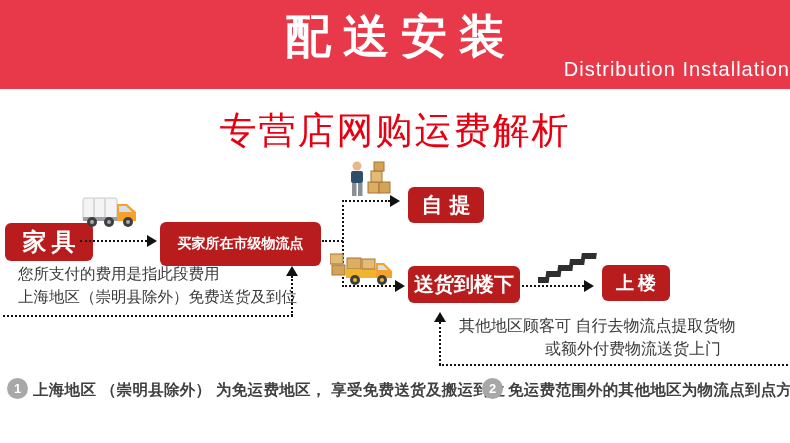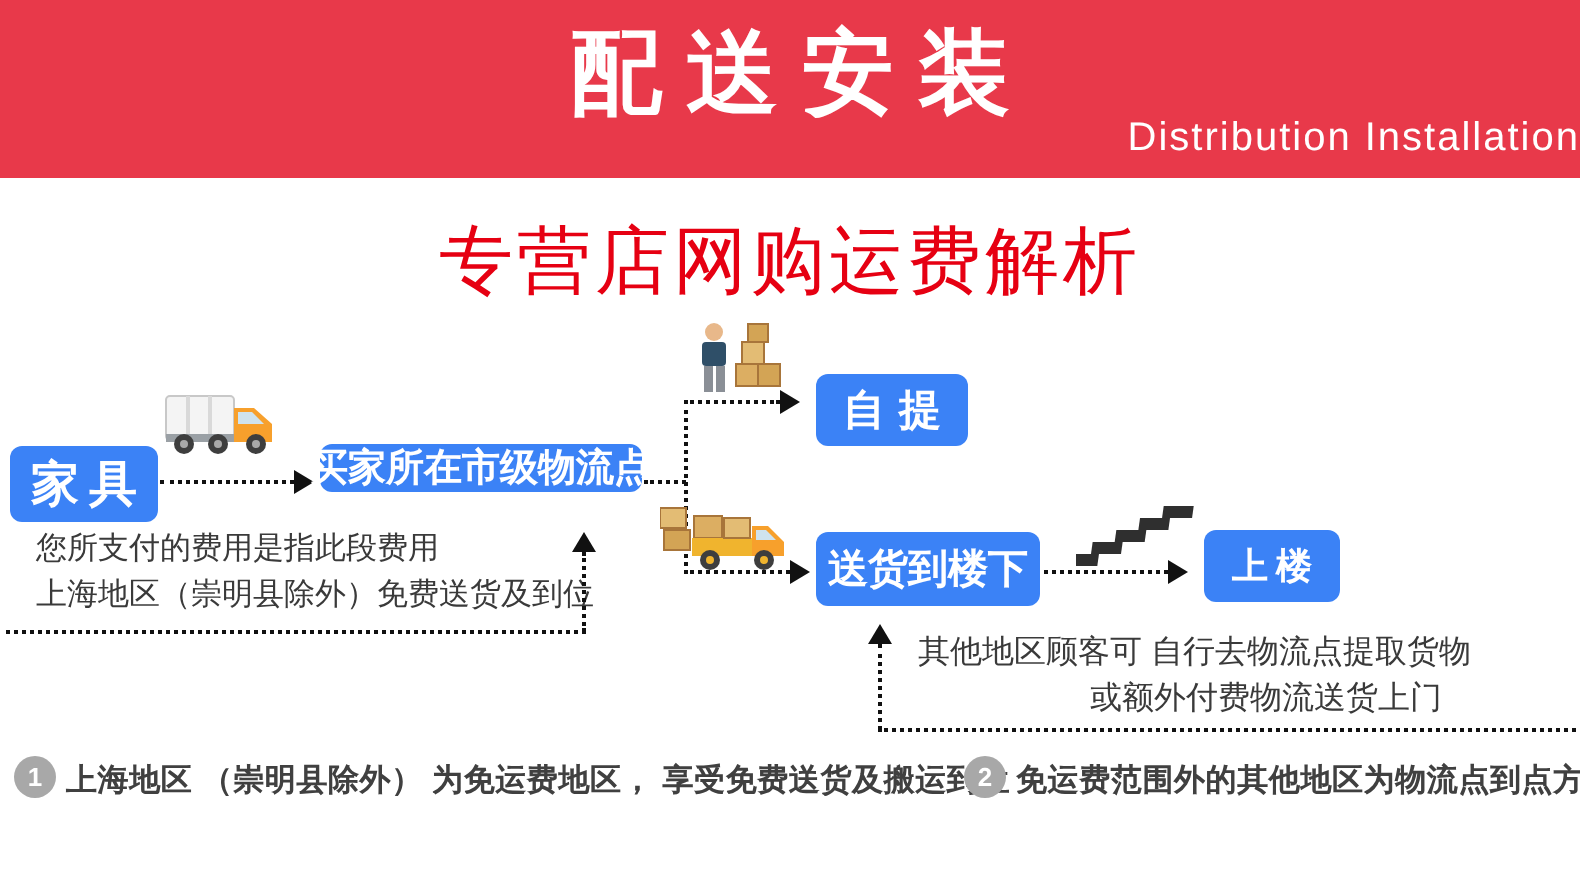--- a/index.html
+++ b/index.html
@@ -10,24 +10,24 @@
   
   .banner{position:absolute;left:0;top:0;width:790px;height:89px;background:#e8394a;}
   .banner-title{position:absolute;left:0;top:6px;width:100%;text-align:center;
     color:#fff;font-size:46px;font-weight:bold;letter-spacing:12px;text-indent:12px;}
   .banner-sub{position:absolute;left:0;top:58px;width:100%;text-align:right;
     color:#fff;font-size:20px;letter-spacing:1px;}
   
   .heading{position:absolute;left:0;top:106px;width:100%;text-align:center;
     color:#e60012;font-size:37px;font-weight:normal;letter-spacing:2px;}
   
-  .gbox{position:absolute;background:#3b82f6;border-radius:6px;color:#fff;font-weight:bold;
+  .gbox{position:absolute;background:#b91c1c;border-radius:6px;color:#fff;font-weight:bold;
     display:flex;align-items:center;justify-content:center;white-space:nowrap;}
-  .b-furniture{left:5px;top:223px;width:74px;height:38px;font-size:24px;letter-spacing:5px;text-indent:5px;}
-  .b-city{left:160px;top:222px;width:161px;height:24px;font-size:19px;}
+  .b-furniture{left:5px;top:223px;width:88px;height:38px;font-size:24px;letter-spacing:5px;text-indent:5px;}
+  .b-city{left:160px;top:222px;width:161px;height:44px;font-size:14px;}
   .b-pickup{left:408px;top:187px;width:76px;height:36px;font-size:21px;letter-spacing:7px;text-indent:7px;}
   .b-down{left:408px;top:266px;width:112px;height:37px;font-size:20px;}
   .b-up{left:602px;top:265px;width:68px;height:36px;font-size:18px;letter-spacing:4px;text-indent:4px;}
   
   .hline{position:absolute;height:0;border-top:2px dotted #111;}
   .vline{position:absolute;width:0;border-left:2px dotted #111;}
   .arr-r{position:absolute;width:0;height:0;border-top:6px solid transparent;
     border-bottom:6px solid transparent;border-left:10px solid #111;}
   .arr-u{position:absolute;width:0;height:0;border-left:6px solid transparent;
     border-right:6px solid transparent;border-bottom:10px solid #111;}

